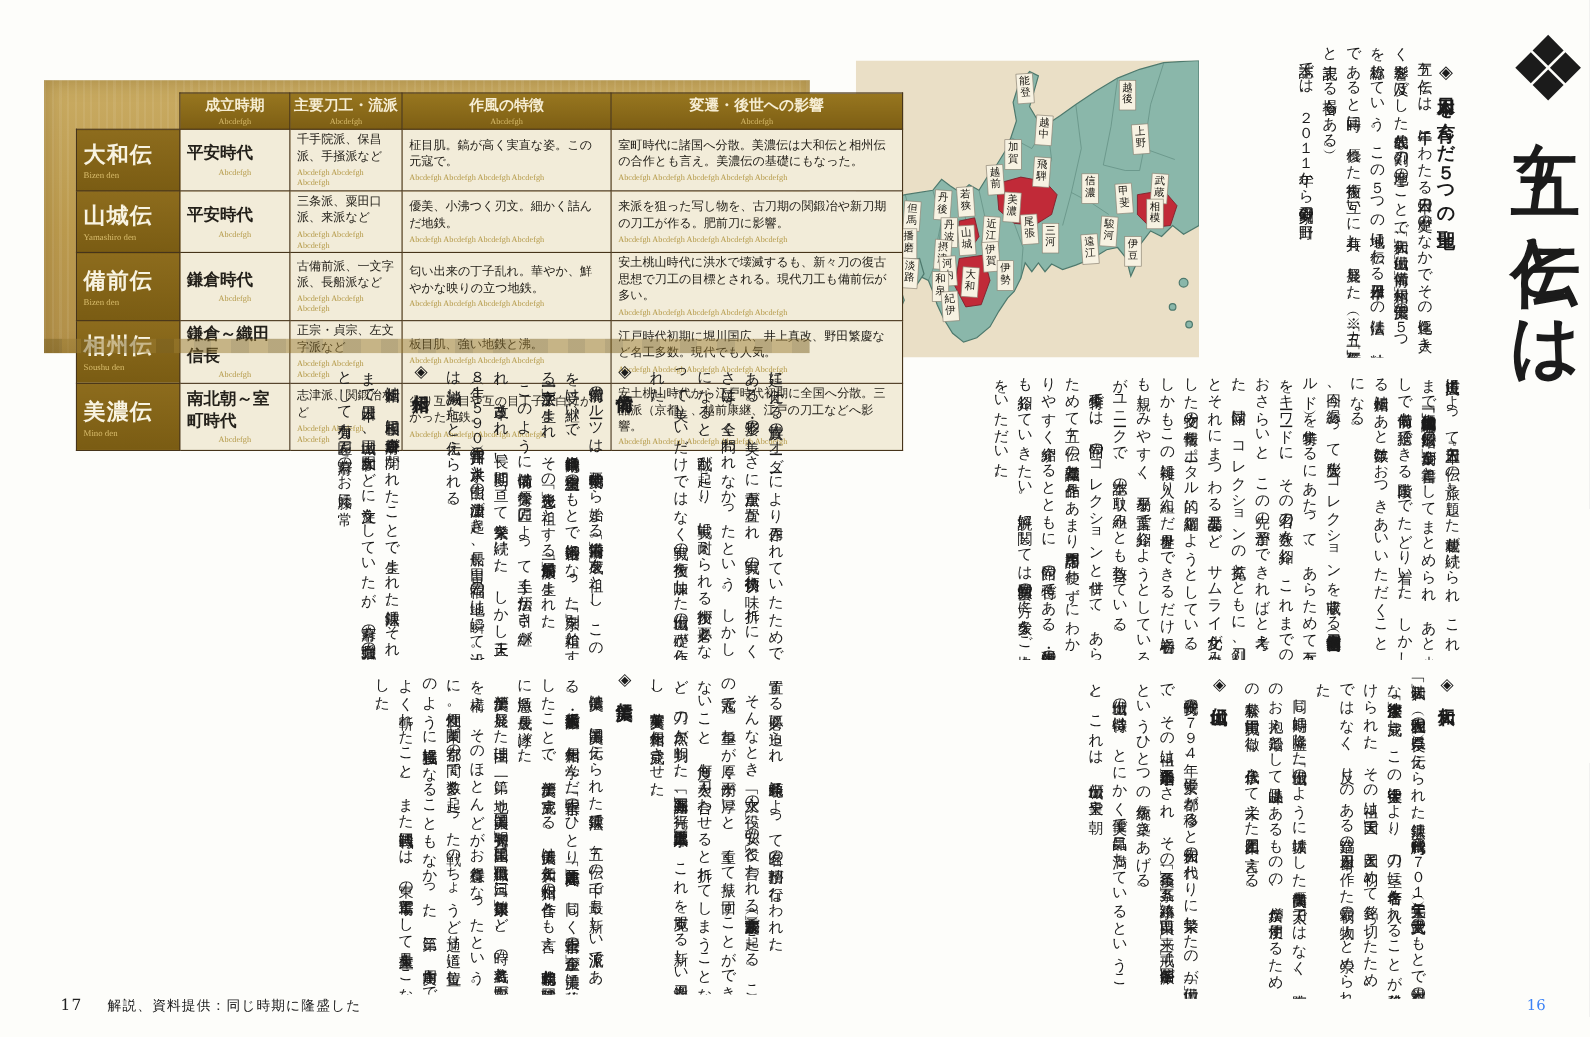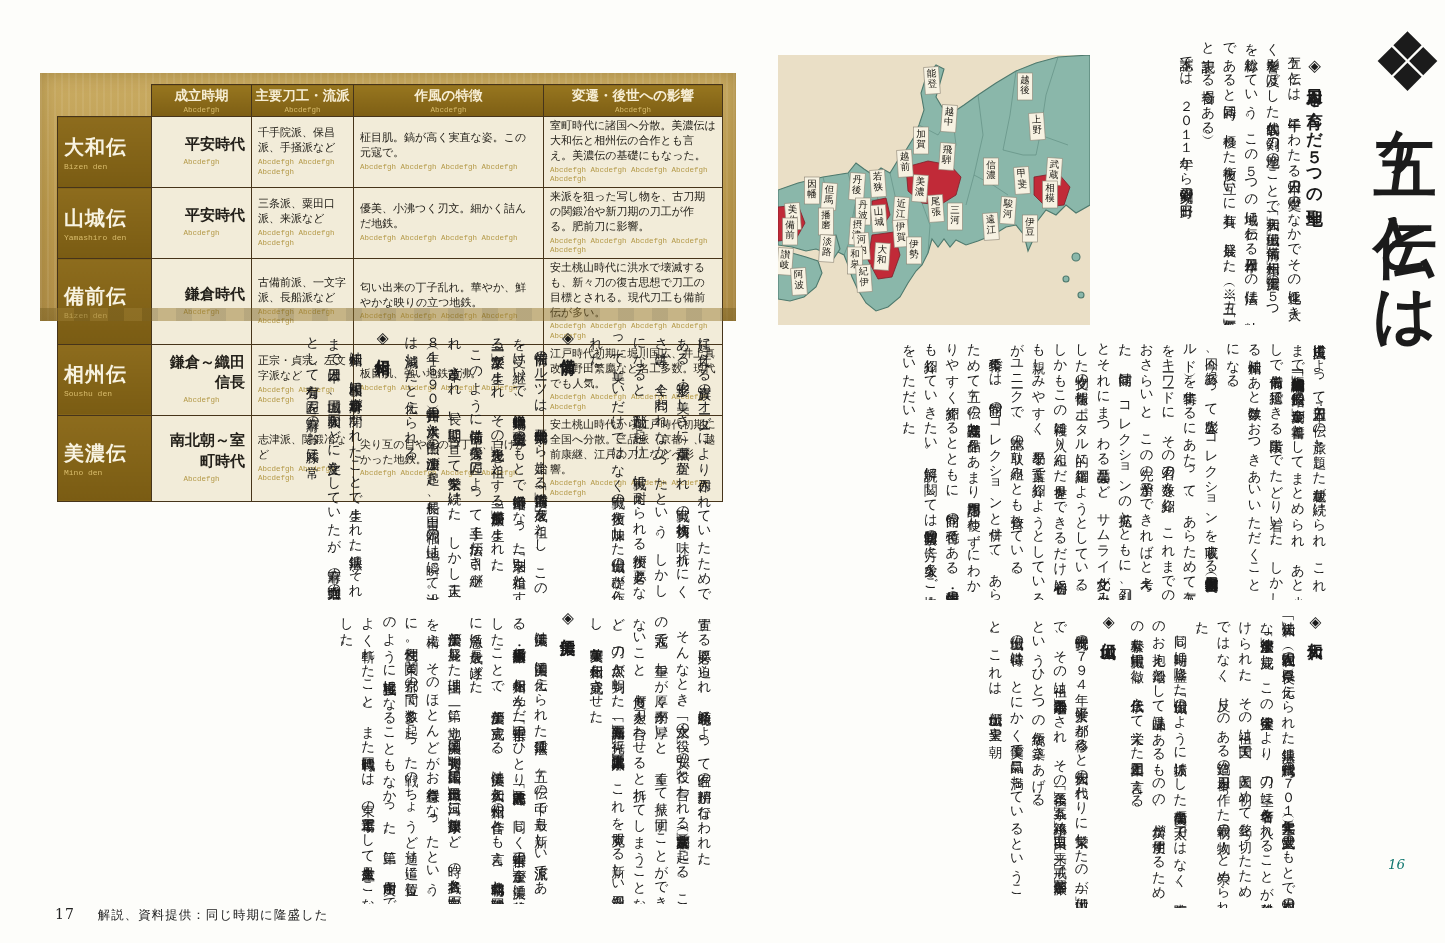--- a/index.html
+++ b/index.html
@@ -15,40 +15,40 @@
   .sub-title{position:absolute;left:1303px;top:56px;height:286px;writing-mode:vertical-rl;
      font-size:16.5px;font-weight:700;letter-spacing:1px;}
   
   .gold-band{position:absolute;left:40px;top:73px;width:696px;height:248px;
      background:linear-gradient(180deg,#c9ab62 0%,#bb9a4e 55%,#b2904a 100%);
      box-shadow:inset 0 0 18px rgba(120,90,30,.45);}
   .gold-band::before{content:"";position:absolute;inset:0;
      background:repeating-linear-gradient(90deg,rgba(255,255,255,.07) 0 2px,rgba(0,0,0,0) 2px 7px);}
   .gold-band::after{content:"";position:absolute;left:0;right:0;bottom:0;height:13px;opacity:.5;
      background:repeating-linear-gradient(90deg,#7c6324 0 16px,#9a7c33 16px 34px);}
-  table.gtab{position:absolute;left:17px;top:11px;width:666px;height:224px;
+  table.gtab{position:absolute;left:29px;top:11px;width:752px;height:224px;
      border-collapse:collapse;table-layout:fixed;
-     font-family:Liberation Mono, monospace;}
+     font-family:Liberation Serif, serif;}
   table.gtab th,table.gtab td{border:1px solid #46341a;padding:2px 6px;vertical-align:middle;}
   table.gtab .corner{border:none;background:transparent;}
   table.gtab thead th{background:linear-gradient(#97761f,#7d5e14);color:#f6edd3;
      font-size:13.5px;font-weight:700;text-align:center;padding:2px 2px;}
   table.gtab thead .hsub{display:block;font-size:7.5px;font-weight:400;color:#d8bc6c;margin-top:1px;}
   th.rowlab{background:linear-gradient(#8d6c1d,#7a5c13);color:#f8f3e1;width:94px;
      font-size:20px;font-weight:700;text-align:left;letter-spacing:1px;}
   th.rowlab .romaji{display:block;font-size:8px;font-weight:400;color:#d8bc6c;letter-spacing:0;margin-top:1px;}
   td.cell{background:#f2ecd9;color:#23201a;}
   td.cell .jp{font-size:11px;line-height:1.35;font-weight:500;}
-  td.cell.period .jp{font-size:15px;font-weight:700;text-align:right;}
+  td.cell.period .jp{font-size:15px;font-weight:700;text-align:left;}
   td.cell .sub{font-size:7.5px;color:#b49947;line-height:1.3;margin-top:2px;}
   td.cell.period .sub{text-align:center;}
   
   .foot{position:absolute;top:906px;font-size:12.5px;letter-spacing:1px;color:#222;}
   .foot .pn{font-size:14px;margin-right:18px;}
-  .pn-right{position:absolute;top:856px;left:1388px;font-size:13.5px;color:#0f766e;font-style:italic;}
+  .pn-right{position:absolute;top:906px;left:1388px;font-size:13.5px;color:#3b82f6;}
   
   .map{position:absolute;left:778px;top:55px;width:312px;height:270px;}
   .map svg{display:block;}
   .land{fill:#8ab7aa;stroke:#4e796d;stroke-width:1.1;}
   .bound{fill:none;stroke:#5d8a7d;stroke-width:.8;opacity:.75;}
   .hl{fill:#c12a38;stroke:#7e1f2a;stroke-width:.8;}
 </style>
 </head>
 <body>
 

